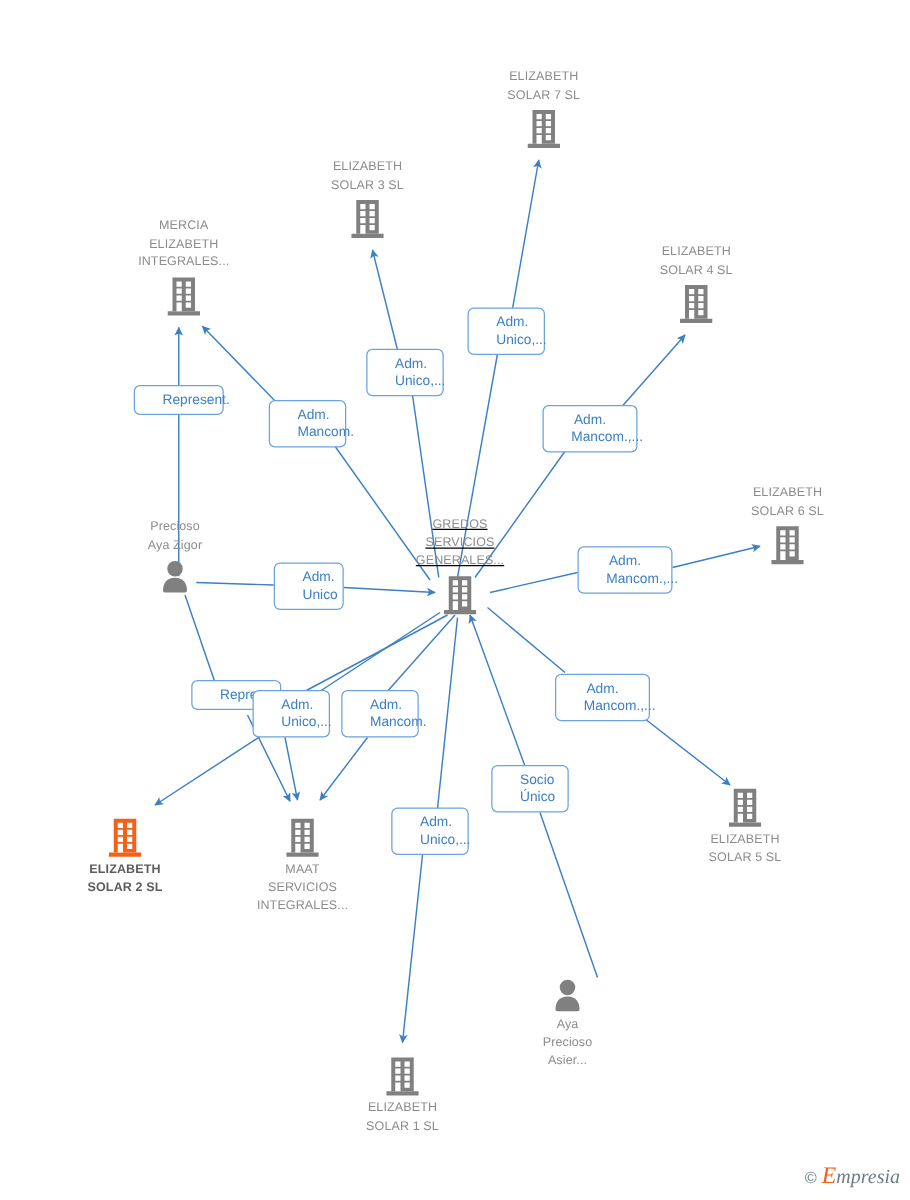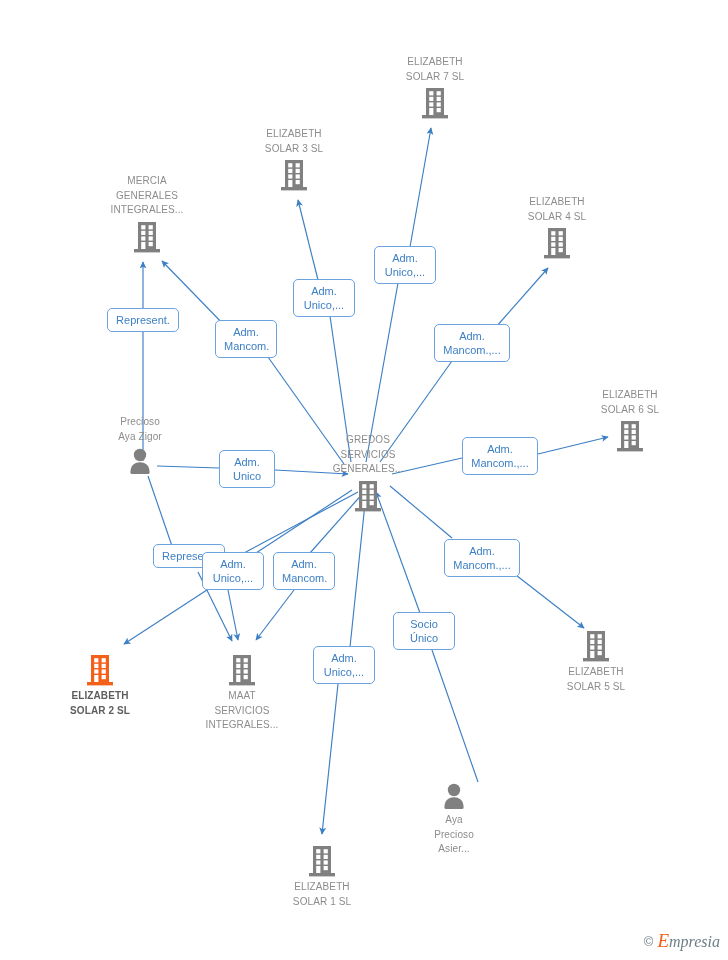--- a/index.html
+++ b/index.html
@@ -42,21 +42,21 @@
   
   .rel{
     position:absolute;
     transform:translate(-50%,-50%);
     background:#ffffff;
     border:1px solid #6aa3e0;
     border-radius:5px;
     color:#3c7fc4;
     font-size:11px;
     line-height:14px;
-    padding:4px 8px;
+    padding:4px 22px;
     text-align:center;
     white-space:pre-line;
     box-sizing:border-box;
   }
 
   
   #watermark{
     position:absolute;right:8px;bottom:8px;
     display:flex;align-items:center;gap:4px;
     font-size:15px;color:#6d7f86;
@@ -144,21 +144,21 @@
                 <rect x="7.2" y="15.4" width="4.2" height="4.2"></rect>
                 <rect x="14.6" y="15.4" width="4.2" height="4.2"></rect>
                 <rect x="14.6" y="21" width="4.2" height="4.2"></rect>
                 <rect x="7.2" y="21.0" width="4.2" height="7.0"></rect>
               </g>
             </g>
           </svg></span>
       </div>
       <div class="node company" style="left: 147px; top: 174px;">
         <span class="caption above">MERCIA
-GENERALES
+ELIZABETH
 INTEGRALES...</span>
         <span class="glyph"><svg width="26" height="32" viewBox="0 0 26 32">
             <g fill="#808080">
               <path d="M4 1 h18 v27 h-18 z"></path>
               <path d="M0 28 h26 v3.4 h-26 z"></path>
               <g fill="#ffffff">
                 <rect x="7.2" y="4.2" width="4.2" height="4.2"></rect>
                 <rect x="14.6" y="4.2" width="4.2" height="4.2"></rect>
                 <rect x="7.2" y="9.8" width="4.2" height="4.2"></rect>
                 <rect x="14.6" y="9.8" width="4.2" height="4.2"></rect>
@@ -183,21 +183,21 @@
                 <rect x="7.2" y="9.8" width="4.2" height="4.2"></rect>
                 <rect x="14.6" y="9.8" width="4.2" height="4.2"></rect>
                 <rect x="7.2" y="15.4" width="4.2" height="4.2"></rect>
                 <rect x="14.6" y="15.4" width="4.2" height="4.2"></rect>
                 <rect x="14.6" y="21" width="4.2" height="4.2"></rect>
                 <rect x="7.2" y="21.0" width="4.2" height="7.0"></rect>
               </g>
             </g>
           </svg></span>
       </div>
-      <div class="node company" style="left: 368px; top: 433px;">
+      <div class="node company" style="left: 368px; top: 413px; text-decoration: underline;">
         <span class="caption above">GREDOS
 SERVICIOS
 GENERALES...</span>
         <span class="glyph"><svg width="26" height="32" viewBox="0 0 26 32">
             <g fill="#808080">
               <path d="M4 1 h18 v27 h-18 z"></path>
               <path d="M0 28 h26 v3.4 h-26 z"></path>
               <g fill="#ffffff">
                 <rect x="7.2" y="4.2" width="4.2" height="4.2"></rect>
                 <rect x="14.6" y="4.2" width="4.2" height="4.2"></rect>

